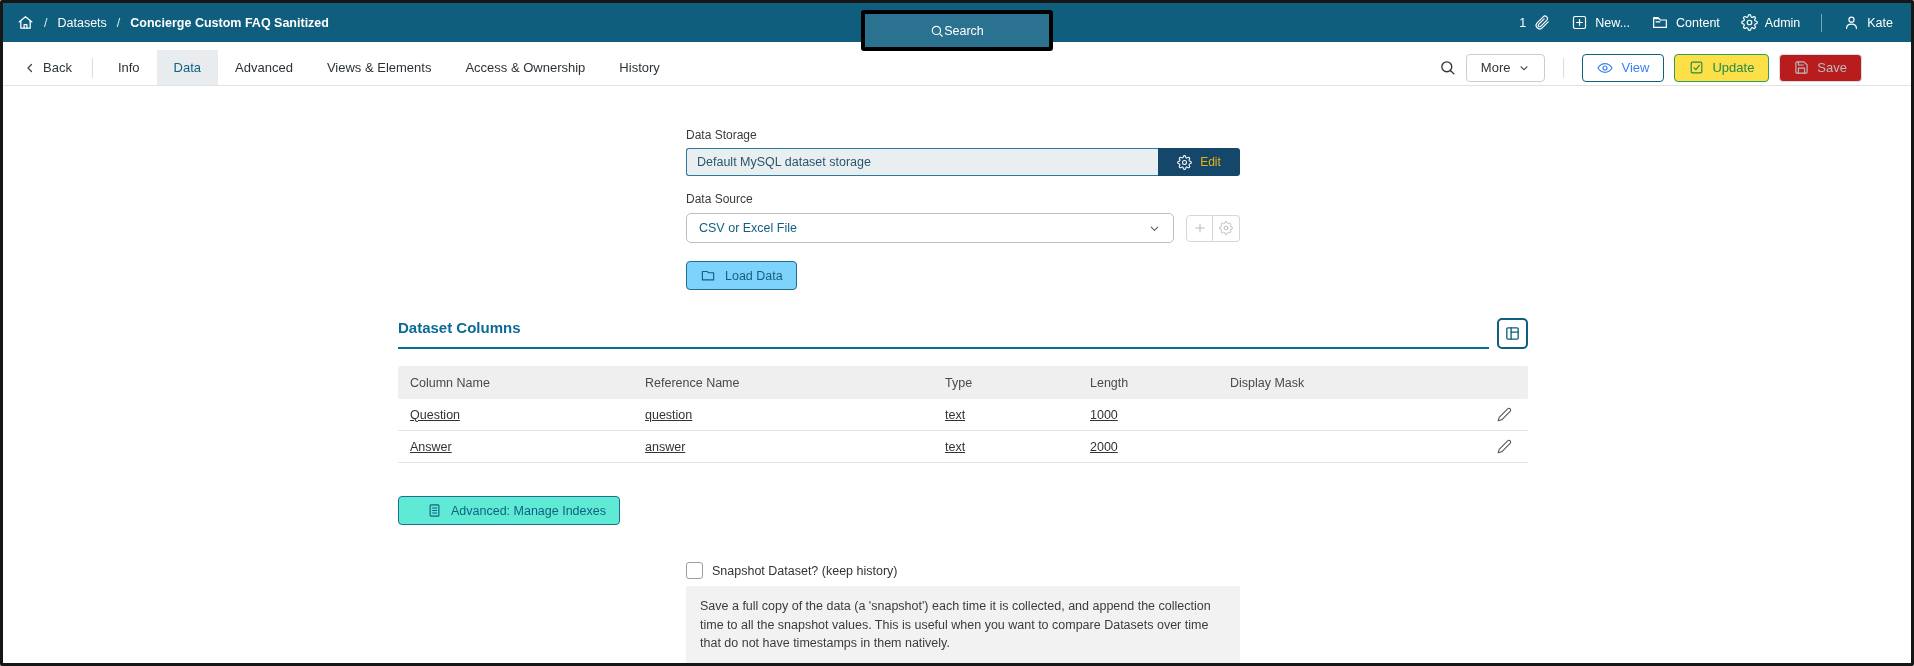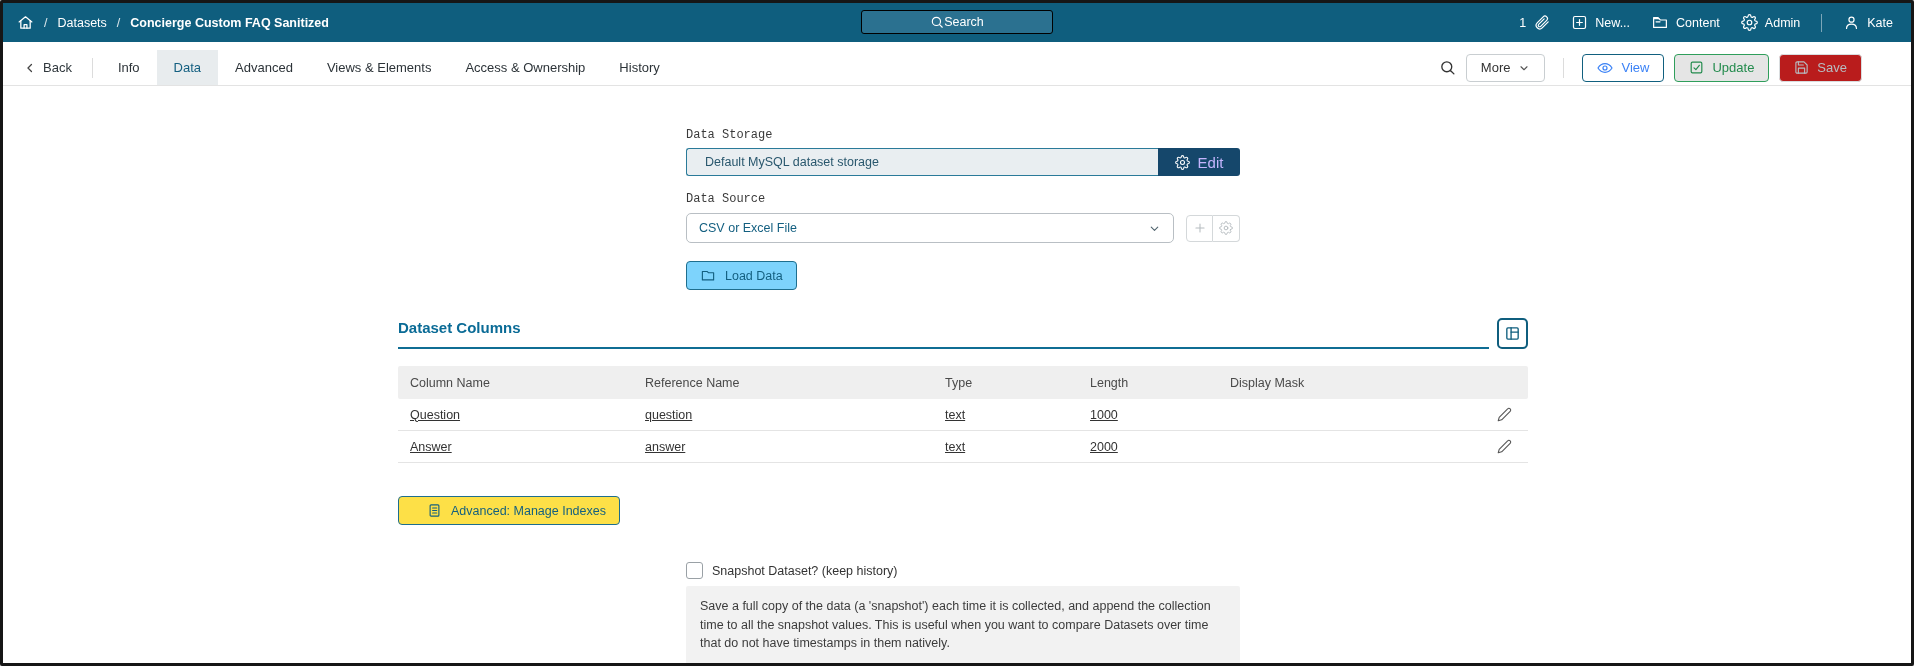--- a/index.html
+++ b/index.html
@@ -25,21 +25,21 @@
   .topbar{
     position:relative;height:39px;background:var(--teal-bar);color:#fff;
     display:flex;align-items:center;padding:0 18px 0 14px;
   }
   .breadcrumb{display:flex;align-items:center;gap:10px;font-size:12.5px;}
   .crumb-sep{opacity:.85;}
   .crumb-link{cursor:pointer;}
   .crumb-current{font-weight:bold;}
   .top-search{
     position:absolute;left:50%;top:7px;transform:translateX(-50%);
-    width:192px;height:24px;background:#2b7190;border:1px solid #000000;border-radius:3px;
+    width:192px;height:41px;background:#2b7190;border:4px solid #000000;border-radius:3px;
     display:flex;align-items:center;justify-content:center;color:#fff;font-size:12.5px;cursor:pointer;
   }
   .topbar-right{margin-left:auto;display:flex;align-items:center;gap:21px;font-size:12.5px;}
   .top-item{display:flex;align-items:center;gap:7px;cursor:pointer;white-space:nowrap;}
   .top-divider{width:1px;height:18px;background:rgba(255,255,255,.45);}
   
   .toolbar{
     height:36px;background:#fff;border-bottom:1px solid #e3e3e3;
     display:flex;align-items:stretch;padding:0 49px 0 20px;color:var(--ink);margin-top:8px;
   }
@@ -49,55 +49,55 @@
   .tab{display:flex;align-items:center;padding:0 17px;font-size:13px;cursor:pointer;color:#2c3338;}
   .tab.active{background:#e8ecee;color:var(--teal-text);}
   .toolbar-right{margin-left:auto;display:flex;align-items:center;gap:10px;}
   .icon-plain{color:#333;cursor:pointer;display:flex;align-items:center;}
   .btn{
     height:28px;display:inline-flex;align-items:center;gap:8px;border-radius:4px;
     font-size:13px;padding:0 14px;cursor:pointer;background:#fff;white-space:nowrap;
   }
   .btn-more{border:1px solid #c9ced1;color:#333;}
   .btn-view{border:1px solid #11607f;color:#3b82f6;}
-  .btn-update{border:1px solid var(--green);color:var(--green-text);background:#e5e5e5;}
+  .btn-update{border:1px solid var(--green);color:var(--green-text);background:#fde047;}
   .btn-save{border:1px solid #d9dddf;color:#b7bdc2;background:#b91c1c;cursor:default;}
   
   .content{position:relative;height:585px;background:#fff;font-size:12.5px;color:#333;}
-  .field-label{position:absolute;left:683px;font-size:12px;color:#3a3a3a;font-family:Liberation Mono, monospace;}
+  .field-label{position:absolute;left:683px;font-size:12px;color:#3a3a3a;}
   .storage-row{position:absolute;left:683px;top:62px;width:554px;height:28px;display:flex;}
   .storage-input{
     flex:1;height:28px;background:#e9eef1;border:1px solid #2a7a99;border-right:none;
-    border-radius:3px 0 0 3px;display:flex;align-items:center;padding:0 18px;
+    border-radius:3px 0 0 3px;display:flex;align-items:center;padding:0 10px;
     color:#29576d;font-size:12.5px;
   }
   .edit-btn{
-    width:82px;height:28px;background:var(--navy-btn);color:#c4b5fd;border:none;border-radius:0 3px 3px 0;
-    display:flex;align-items:center;justify-content:center;gap:8px;font-size:15px;cursor:pointer;
+    width:82px;height:28px;background:var(--navy-btn);color:#eab308;border:none;border-radius:0 3px 3px 0;
+    display:flex;align-items:center;justify-content:center;gap:8px;font-size:12px;cursor:pointer;
   }
   .source-row{position:absolute;left:683px;top:127px;width:554px;height:30px;display:flex;align-items:center;}
   .select{
     width:489px;height:30px;border:1px solid #b9bfc4;border-radius:5px;background:#fff;
     display:flex;align-items:center;padding:0 12px;color:var(--teal-text);cursor:pointer;
   }
   .select .chev{margin-left:auto;color:#50646e;}
   .mini-group{margin-left:12px;display:flex;}
   .mini-btn{
     width:27px;height:27px;border:1px solid #d4d8da;background:#fff;color:#b6bcc0;
     display:flex;align-items:center;justify-content:center;cursor:pointer;
   }
   .mini-btn:first-child{border-radius:4px 0 0 4px;}
   .mini-btn:last-child{border-radius:0 4px 4px 0;border-left:none;}
   .btn-teal-outline{
     position:absolute;height:29px;border:1px solid #1e6e8e;border-radius:4px;background:#7dd3fc;
     color:var(--teal-text);display:inline-flex;align-items:center;gap:9px;padding:0 13px;
     font-size:12.5px;cursor:pointer;white-space:nowrap;
   }
   .load-btn{left:683px;top:175px;}
-  .indexes-btn{left:395px;top:410px;background:#fde047;padding-left:28px;}
+  .indexes-btn{left:395px;top:410px;background:#5eead4;padding-left:28px;}
   
   .columns-head{position:absolute;left:395px;top:232px;width:1130px;display:flex;align-items:center;gap:8px;}
   .columns-title{
     flex:1;font-size:15px;font-weight:bold;color:var(--heading);
     line-height:20px;padding-bottom:9px;border-bottom:2px solid #0f6d94;
   }
   .grid-icon-btn{
     width:31px;height:31px;border:2px solid #0f5e7e;border-radius:5px;color:#0f5e7e;
     background:#fff;display:flex;align-items:center;justify-content:center;cursor:pointer;
   }

